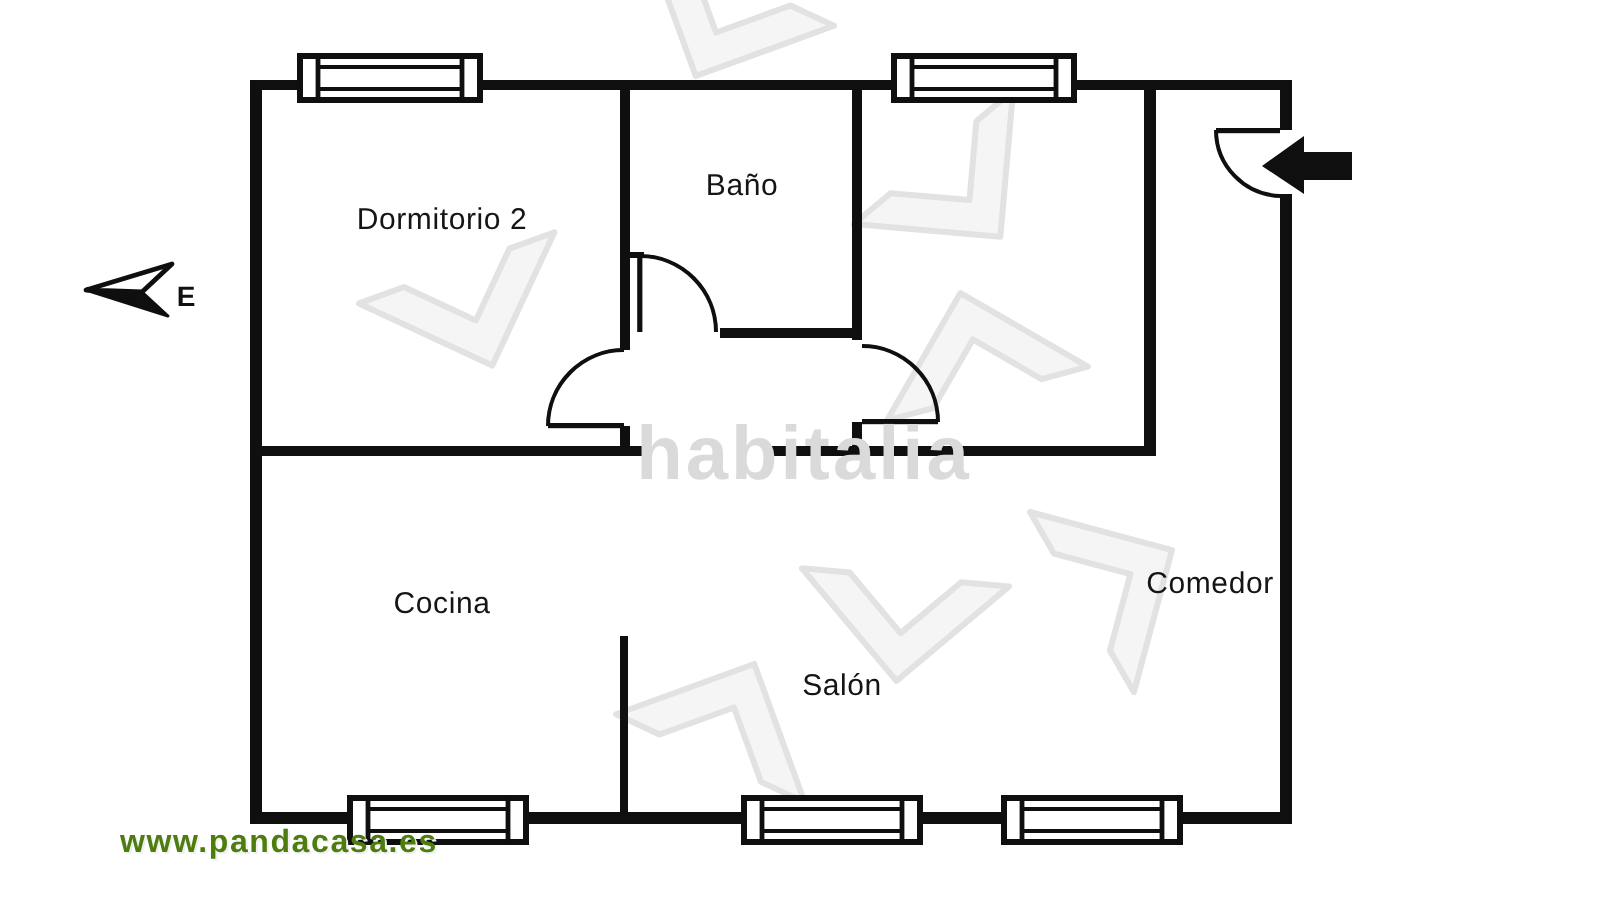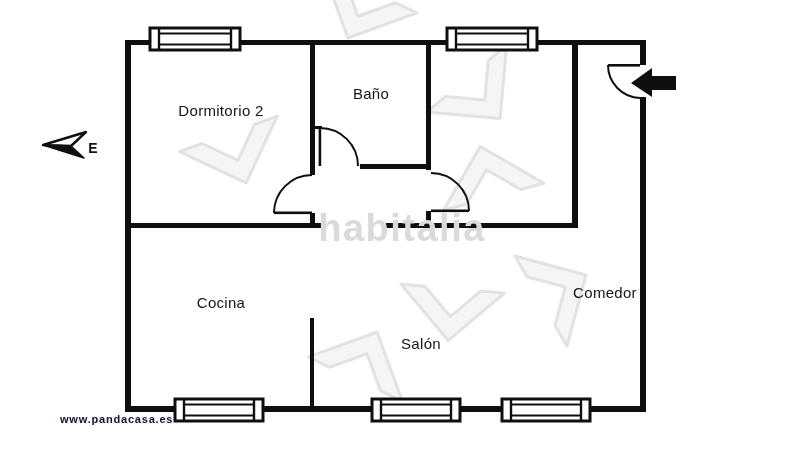--- a/index.html
+++ b/index.html
@@ -17,21 +17,21 @@
     position:absolute;z-index:4;transform:translate(-50%,-50%);
     font-weight:700;font-size:14px;color:#111;
   }
   .wm-brand{
     position:absolute;z-index:6;transform:translate(-50%,-50%);
     font-weight:700;font-size:38px;color:#dadada;letter-spacing:1.5px;
     white-space:nowrap;
   }
   .wm-url{
     position:absolute;z-index:6;
-    font-weight:700;font-size:11px;color:#0f172a;letter-spacing:.8px;
+    font-weight:700;font-size:16px;color:#4d7c0f;letter-spacing:.8px;
     text-shadow:1px 1px 0 #f0f0f0;white-space:nowrap;
   }
 </style>
 </head>
 <body>
 
 <div id="stage">
 
   <svg id="plan-svg" width="800" height="450" viewBox="0 0 800 450">
 

